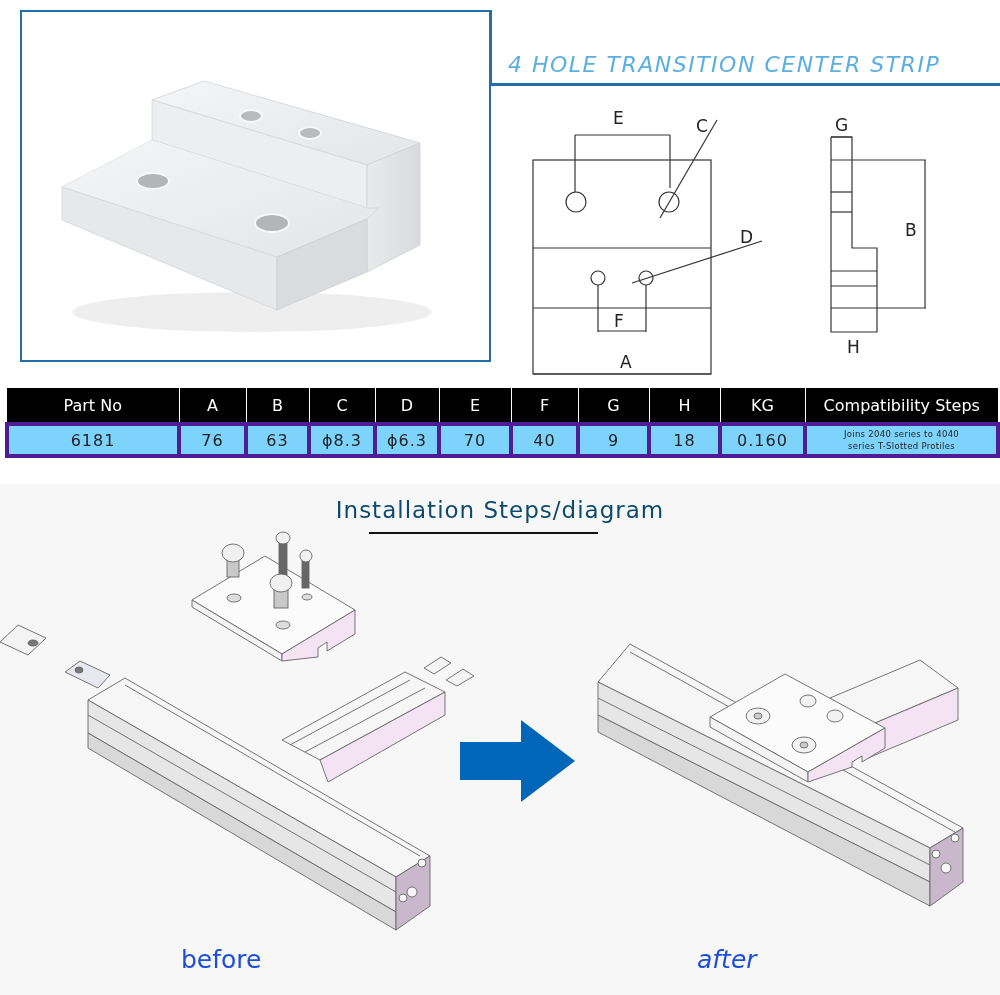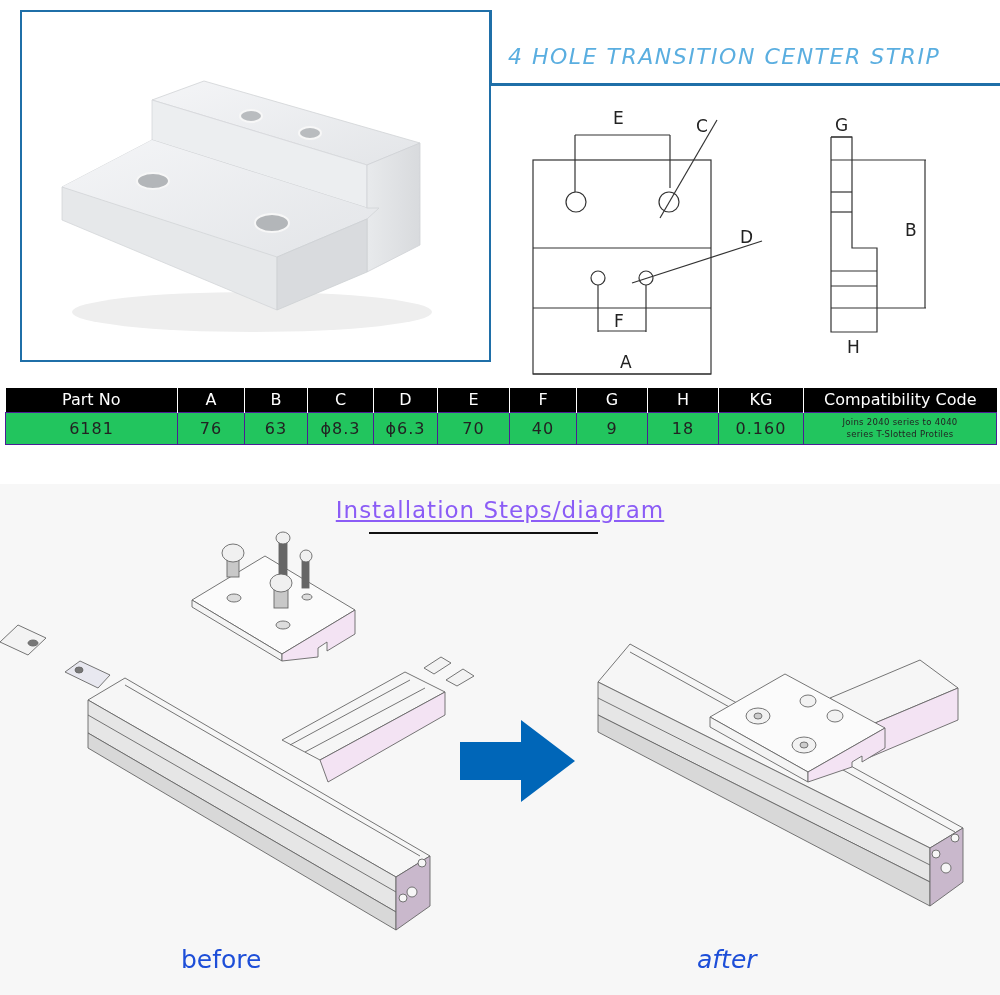--- a/index.html
+++ b/index.html
@@ -10,48 +10,48 @@
     position: absolute; left: 20px; top: 10px; width: 471px; height: 352px;
     border: 2px solid #1f6fa8; background: #ffffff;
   }
   .title-line-top {
     position: absolute; left: 490px; top: 10px; width: 2px; height: 74px; background: #1f6fa8;
   }
   .title-rule {
     position: absolute; left: 490px; top: 83px; width: 510px; height: 3px; background: #1f6fa8;
   }
   .page-title {
-    position: absolute; left: 508px; top: 44px; font-size: 22px; font-style: italic;
+    position: absolute; left: 508px; top: 52px; font-size: 22px; font-style: italic;
     color: #5aaee0; letter-spacing: 1.5px; font-family: "DejaVu Sans", sans-serif;
   }
 
   .drawing { position: absolute; }
 
   .spec-table {
     position: absolute; left: 5px; top: 388px; width: 991px;
     border-collapse: collapse; table-layout: fixed;
     font-family: "DejaVu Sans", sans-serif;
   }
   .spec-table th {
     background: #000; color: #fff; font-weight: normal; font-size: 16px;
-    height: 24px; border-left: 1px solid #fff; text-align: center;
+    height: 36px; border-left: 1px solid #fff; text-align: center;
   }
   .spec-table th:first-child { border-left: none; }
   .spec-table td {
-    background: #22c55e; color: #222; font-size: 16px; height: 32px; text-align: center;
-    border: 1px solid #4c1d95; letter-spacing: 1px;
+    background: #7dd3fc; color: #222; font-size: 16px; height: 32px; text-align: center;
+    border: 4px solid #4c1d95; letter-spacing: 1px;
   }
   .spec-table td.compat { font-size: 8.5px; line-height: 12px; letter-spacing: 0.3px; }
 
   .install-area {
     position: absolute; left: 0; top: 484px; width: 1000px; height: 511px; background: #f7f7f7;
   }
   .install-title {
     position: absolute; left: 0; width: 1000px; top: 497px; text-align: center;
-    font-size: 23px; color: #8b5cf6; letter-spacing: 1px; text-decoration: underline;
+    font-size: 23px; color: #0c4a6e; letter-spacing: 1px;
   }
   .install-rule {
     position: absolute; left: 369px; top: 532px; width: 229px; height: 2px; background: #111;
   }
   .caption {
     position: absolute; top: 945px; font-size: 25px; color: #1d4ed8;
   }
 </style>
 </head>
 <body>
@@ -167,21 +167,21 @@
       <th>Part No</th>
       <th>A</th>
       <th>B</th>
       <th>C</th>
       <th>D</th>
       <th>E</th>
       <th>F</th>
       <th>G</th>
       <th>H</th>
       <th>KG</th>
-      <th>Compatibility Code</th>
+      <th>Compatibility Steps</th>
     </tr>
   </thead>
   <tbody>
     <tr>
       <td>6181</td>
       <td>76</td>
       <td>63</td>
       <td>ϕ8.3</td>
       <td>ϕ6.3</td>
       <td>70</td>

